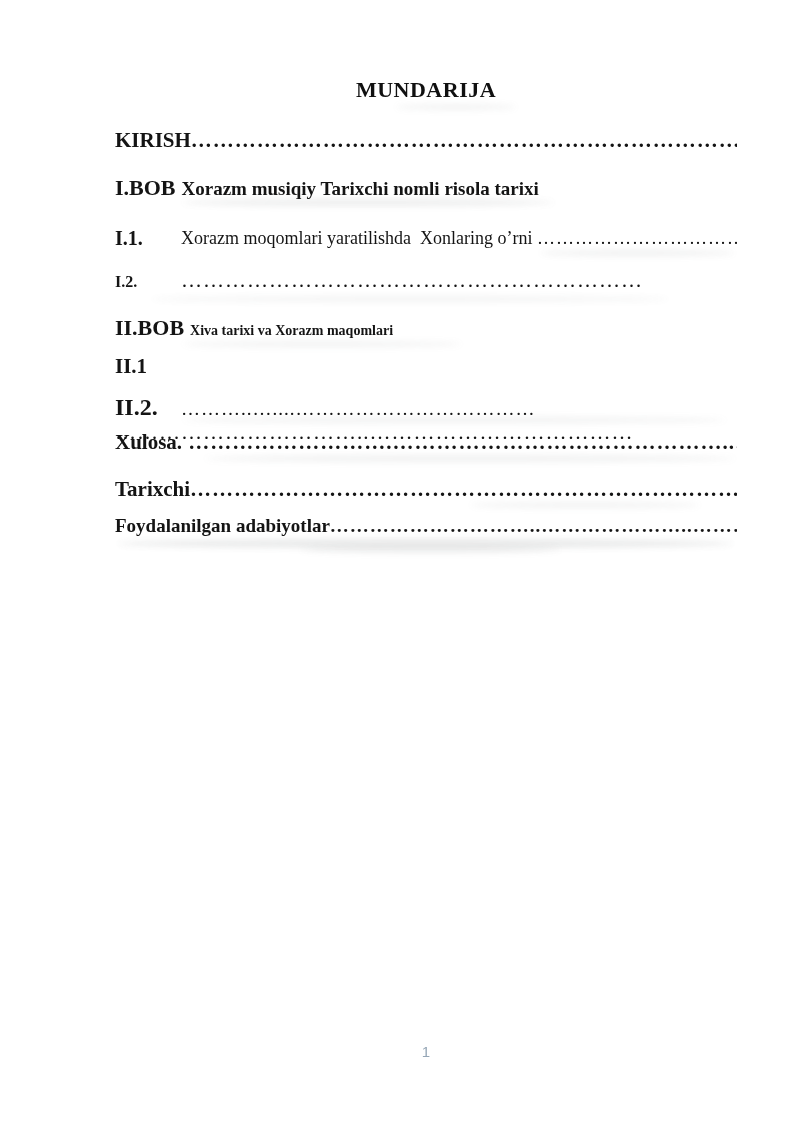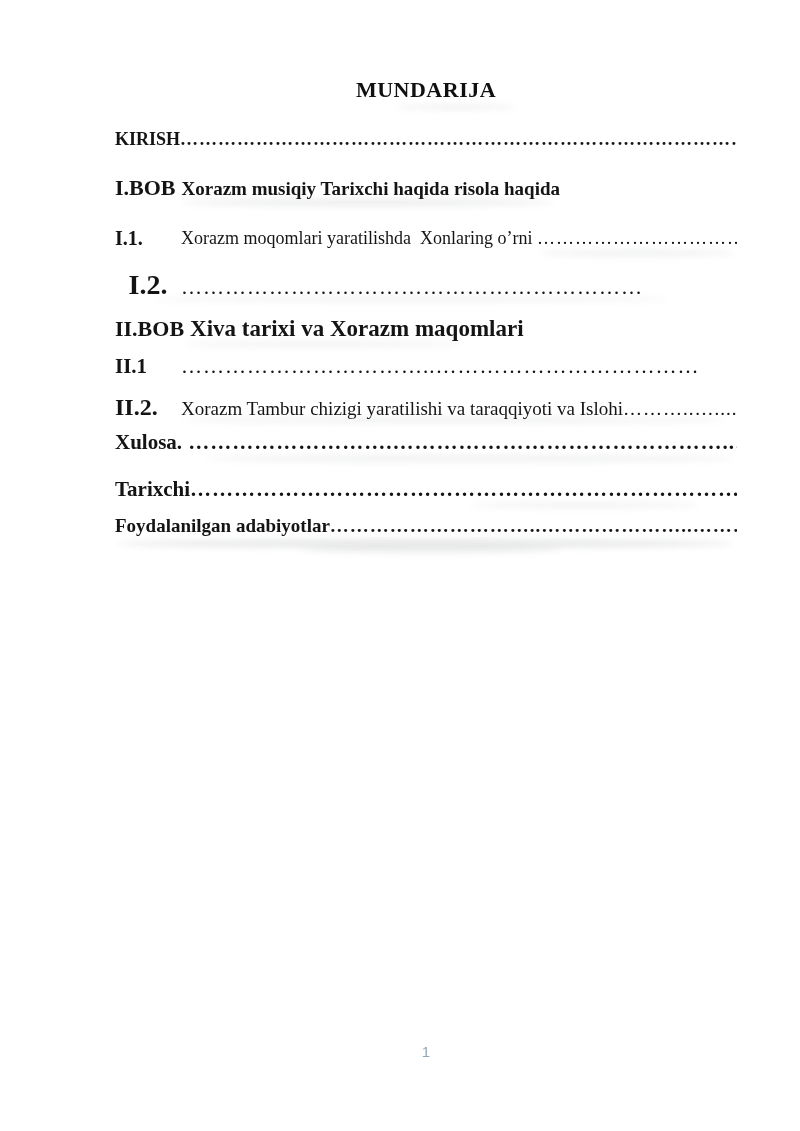--- a/index.html
+++ b/index.html
@@ -46,30 +46,30 @@
     white-space: pre;
   }
   .row .t  { white-space: pre; }
   .row .leader {
     flex: 1 1 0;
     min-width: 0;
     white-space: pre;
     letter-spacing: 1px;
   }
   
-  .r-kirish       { top: 129px; font-size: 18px; font-weight: bold; }
+  .r-kirish       { top: 129px; font-size: 21px; font-weight: bold; }
   .r-bob1         { top: 176px; font-size: 22px; font-weight: bold; }
   .r-bob1 .sub    { font-size: 19px; }
   .r-i1           { top: 227px; font-size: 18px; align-items: center; }
   .r-i1 .num      { font-size: 20px; }
   .r-i2           { top: 269px; font-size: 21px; }
-  .r-i2 .num      { font-size: 28px; text-align: center; }
+  .r-i2 .num      { font-size: 16px; }
   .r-bob2         { top: 316px; font-size: 22px; font-weight: bold; }
-  .r-bob2 .sub    { font-size: 23px; }
-  .r-ii1          { top: 355px; font-size: 21px; }
+  .r-bob2 .sub    { font-size: 14px; }
+  .r-ii1          { top: 355px; font-size: 21px; flex-direction: column; }
   .r-ii1 .num     { font-size: 21px; }
   .r-ii2          { top: 394px; font-size: 19px; }
   .r-ii2 .num     { font-size: 24px; }
   .r-xulosa       { top: 431px; font-size: 21px; font-weight: bold; }
   .r-ilovalar     { top: 478px; font-size: 21px; font-weight: bold; }
   .r-adabiyotlar  { top: 515px; font-size: 19px; font-weight: bold; }
   .chapter-gap { display: inline-block; width: 6px; }
   .page-number {
     position: absolute;
     left: 115px;
@@ -107,21 +107,21 @@
   <h1 class="doc-title">MUNDARIJA</h1>
 
   <div class="row r-kirish">
     <span class="t">KIRISH</span>
       <span class="leader">………………………………………………………………………………………………………………</span>
   </div>
 
   <div class="row r-bob1">
     <span class="t">I.BOB</span>
       <span class="chapter-gap"></span>
-      <span class="t sub">Xorazm musiqiy Tarixchi haqida risola haqida</span>
+      <span class="t sub">Xorazm musiqiy Tarixchi nomli risola tarixi</span>
   </div>
 
   <div class="row r-i1">
     <span class="num">I.1.</span>
       <span class="t">Xorazm moqomlari yaratilishda  Xonlaring o’rni </span>
       <span class="leader">……………………………………………………………………</span>
   </div>
 
   <div class="row r-i2">
     <span class="num">I.2.</span>
@@ -134,21 +134,20 @@
       <span class="t sub">Xiva tarixi va Xorazm maqomlari</span>
   </div>
 
   <div class="row r-ii1">
     <span class="num">II.1</span>
       <span class="leader">……………………………..………………………………</span>
   </div>
 
   <div class="row r-ii2">
     <span class="num">II.2.</span>
-      <span class="t">Xorazm Tambur chizigi yaratilishi va taraqqiyoti va Islohi</span>
       <span class="leader">………..…....………………………………</span>
   </div>
 
   <div class="row r-xulosa">
     <span class="t">Xulosa.</span>
       <span class="leader"> ……………………….………………………………………..…………………</span>
   </div>
 
   <div class="row r-ilovalar">
     <span class="t">Tarixchi</span>

